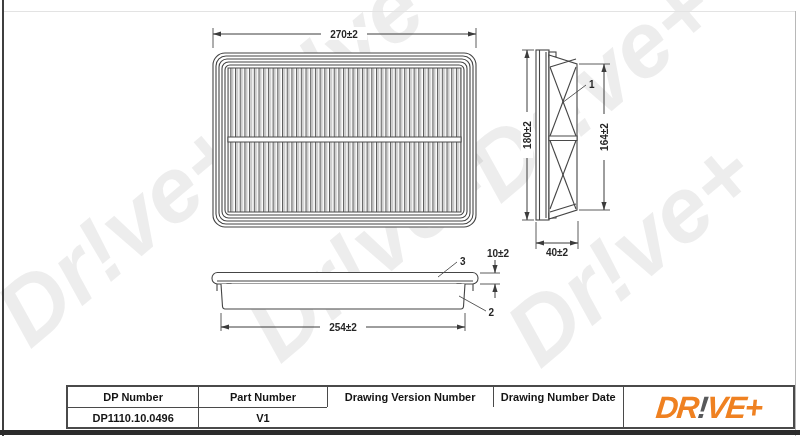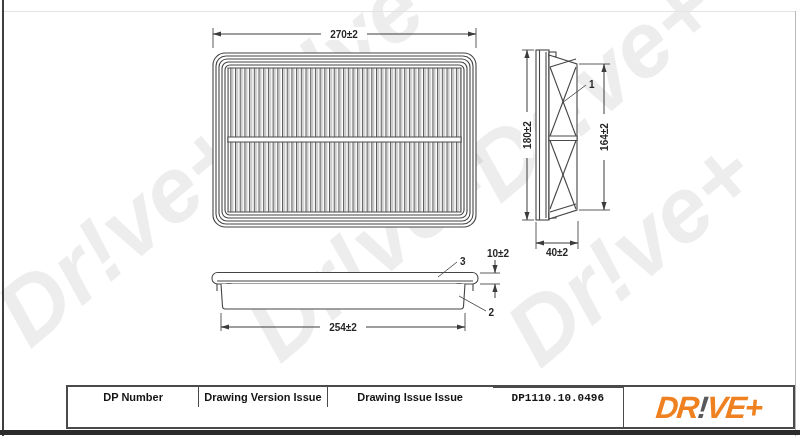--- a/index.html
+++ b/index.html
@@ -18,21 +18,21 @@
   .wm{font:700 italic 92px "Liberation Sans",sans-serif;fill:#000;opacity:0.065;}
   .label-bg{fill:#ffffff;}
 
   
   .tb{position:absolute;left:66px;top:385px;width:729px;height:44px;box-sizing:border-box;
       display:grid;grid-template-columns:131fr 129fr 167fr 131fr 171fr;grid-template-rows:1fr 1fr;
       border:2px solid #4a4a4a;background:#fff;}
   .tb .c{display:flex;align-items:center;justify-content:center;
          font:700 11px "Liberation Sans",sans-serif;color:#141414;
          border-left:1.5px solid #4a4a4a;white-space:nowrap;}
-  .tb .r2{border-top:1.5px solid #4a4a4a;font-family:Liberation Mono, monospace;}
+  .tb .r2{border-top:1.5px solid #4a4a4a;}
   .tb .c1{border-left:none;}
   .tb .logo-cell{grid-column:5;grid-row:1/3;display:flex;align-items:center;justify-content:center;}
   .logo{font:800 italic 31px "Liberation Sans",sans-serif;letter-spacing:-1.5px;
         transform:skewX(-6deg);line-height:1;}
 </style>
 </head>
 <body>
 
 <div class="page">
 
@@ -154,26 +154,28 @@
       <text class="callout-label" x="488.5" y="315.5">2</text>
     </g>
   </svg>
 
   <div class="frame-line" style="left:2px;top:0;width:2px;height:436px;background:#3f3f3f;"></div>
   <div class="frame-line" style="left:4px;top:11px;width:792px;height:1px;background:#e3e3e3;"></div>
   <div class="frame-line" style="left:795px;top:11px;width:1px;height:425px;background:#b8b8b8;"></div>
 
   <div class="tb">
     <div class="c c1">DP Number</div>
-    <div class="c">Drawing Version Issue</div>
-    <div class="c">Drawing Issue Issue</div>
+    <div class="c">Part Number</div>
+    <div class="c">Drawing Version Number</div>
+    <div class="c">Drawing Number Date</div>
 
     <div class="c logo-cell">
       <span class="logo">
         <span style="color: rgb(239, 129, 33);">DR</span><span style="color: rgb(88, 89, 91);">!</span><span style="color: rgb(239, 129, 33);">VE+</span>
       </span>
     </div>
 
     <div class="c c1 r2">DP1110.10.0496</div>
+    <div class="c r2">V1</div>
   </div>
 
   <div class="frame-line" style="left:0;top:430px;width:800px;height:5px;background:#2b2b2b;"></div>
 </div>
 
 </body></html>

